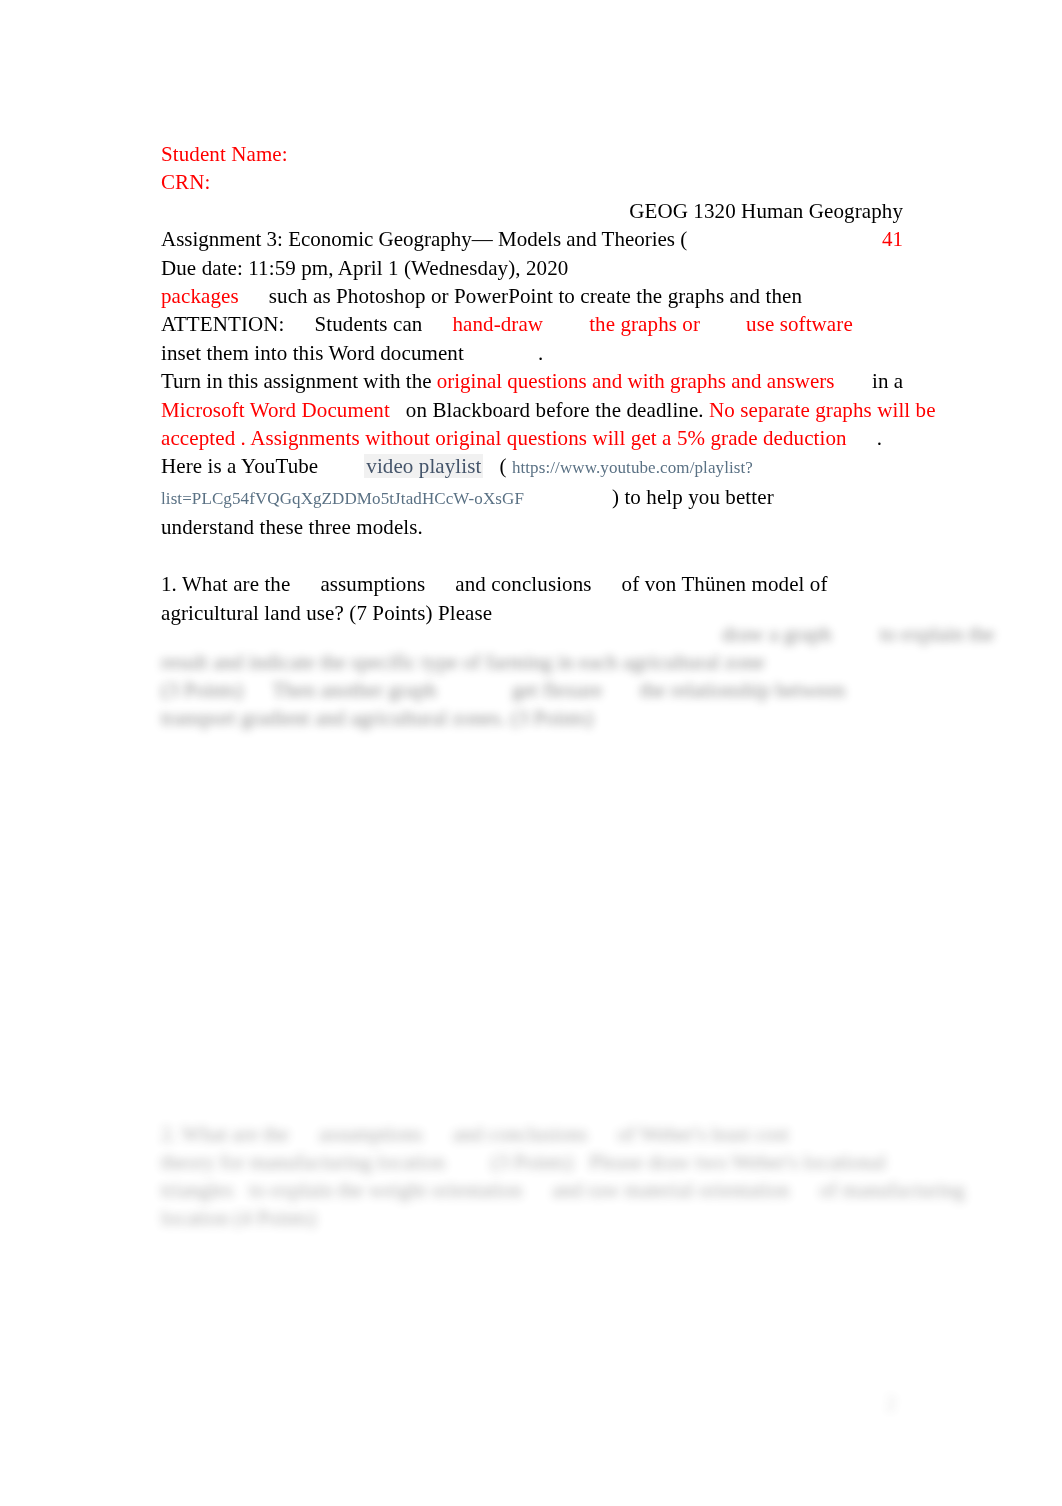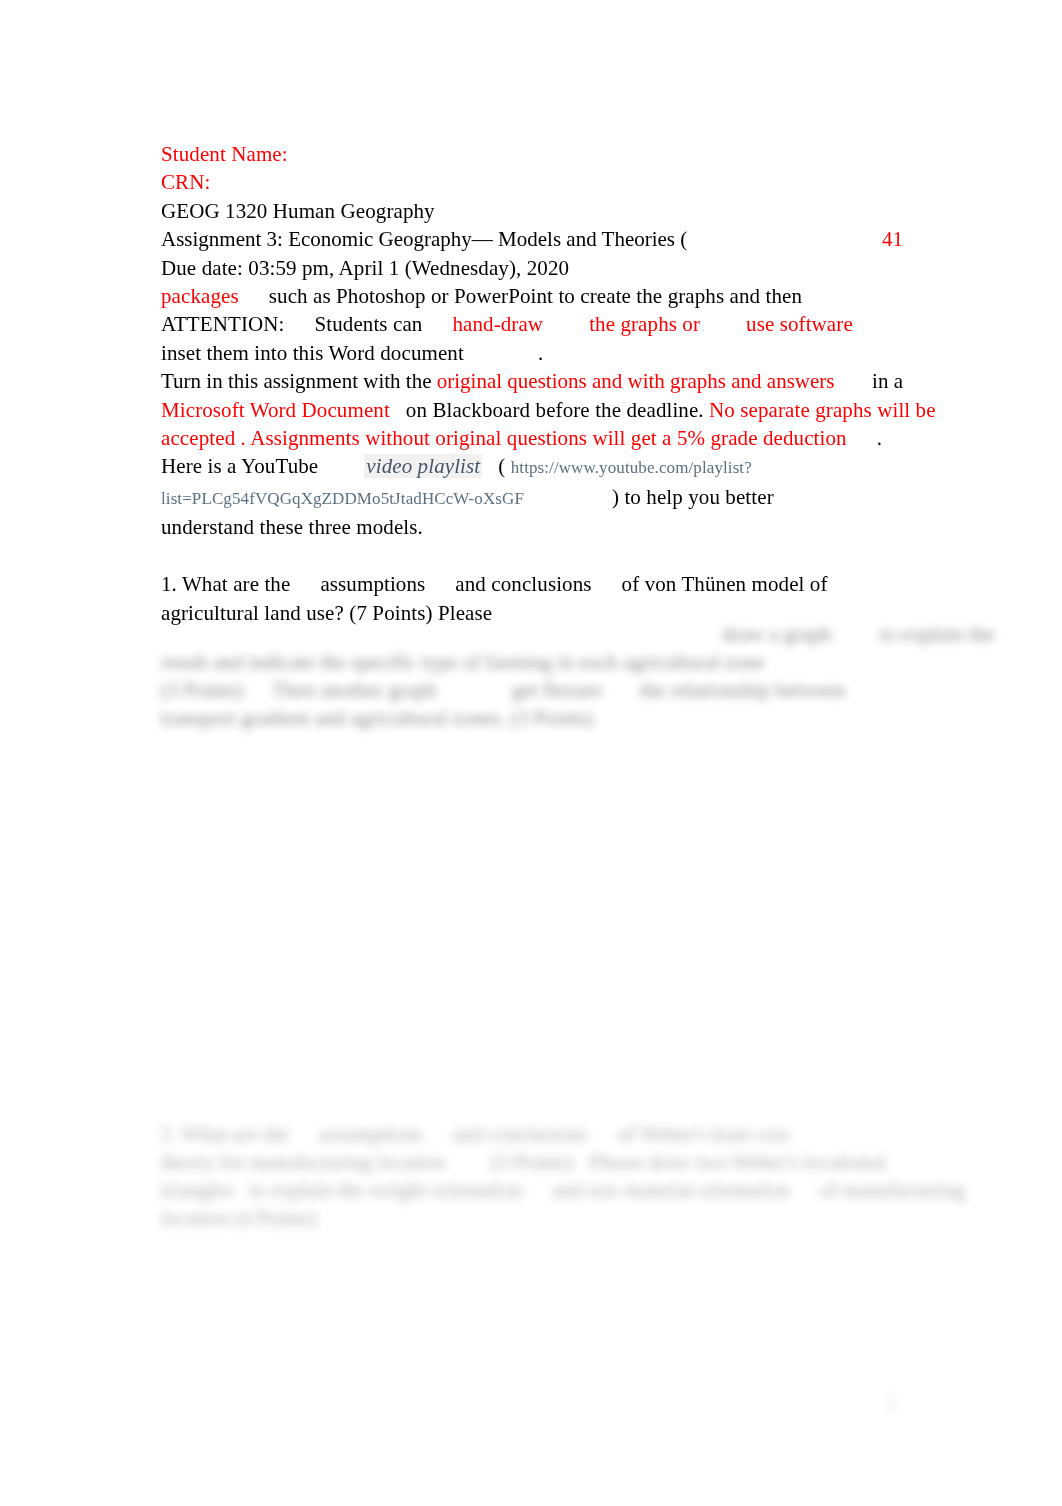--- a/index.html
+++ b/index.html
@@ -35,21 +35,21 @@
     font-size: 21px;
     line-height: 28.4px;
     white-space: nowrap;
     letter-spacing: 0.1px;
   }
 
   .red { color: #FF0000; }
   .black { color: #000000; }
 
   .centered {
-    text-align: left;
+    text-align: right;
     width: 742px;
   }
 
   
   .sp-sm { display: inline-block; width: 16px; }
   .sp-md { display: inline-block; width: 30px; }
   .sp-lg { display: inline-block; width: 46px; }
   .sp-xl { display: inline-block; width: 74px; }
 
   .justify-row {
@@ -58,21 +58,20 @@
     width: 742px;
     font-size: 21px;
     line-height: 28.4px;
     gap: 36px;
   }
 
   .link-highlight {
     color: #44546A;
     background: #F1F1F1;
     padding: 0 2px;
-    font-style: italic;
   }
 
   .url-text {
     color: #5A7184;
     font-size: 17px;
   }
 
   .gap-after { display: inline-block; width: 42px; }
 
   
@@ -121,21 +120,21 @@
     <div class="line centered black">
       <span>GEOG 1320 Human Geography</span>
     </div>
 
     <div class="justify-row">
       <span class="black">Assignment 3: Economic Geography— Models and Theories (</span>
       <span class="red">41</span>
     </div>
 
     <div class="line black">
-      <span>Due date: 03:59 pm, April 1 (Wednesday), 2020</span>
+      <span>Due date: 11:59 pm, April 1 (Wednesday), 2020</span>
     </div>
 
     <div class="line">
       <span class="red">packages</span><span class="sp-md"></span><span class="black">such as Photoshop or PowerPoint to create the graphs and then</span>
     </div>
     <div class="line">
       <span class="black">ATTENTION:</span><span class="sp-md"></span><span class="black">Students can</span><span class="sp-md"></span><span class="red">hand-draw</span><span class="sp-lg"></span><span class="red">the graphs or</span><span class="sp-lg"></span><span class="red">use software</span>
     </div>
     <div class="line">
       <span class="black">inset them into this Word document</span><span class="sp-xl"></span><span class="black">.</span>

